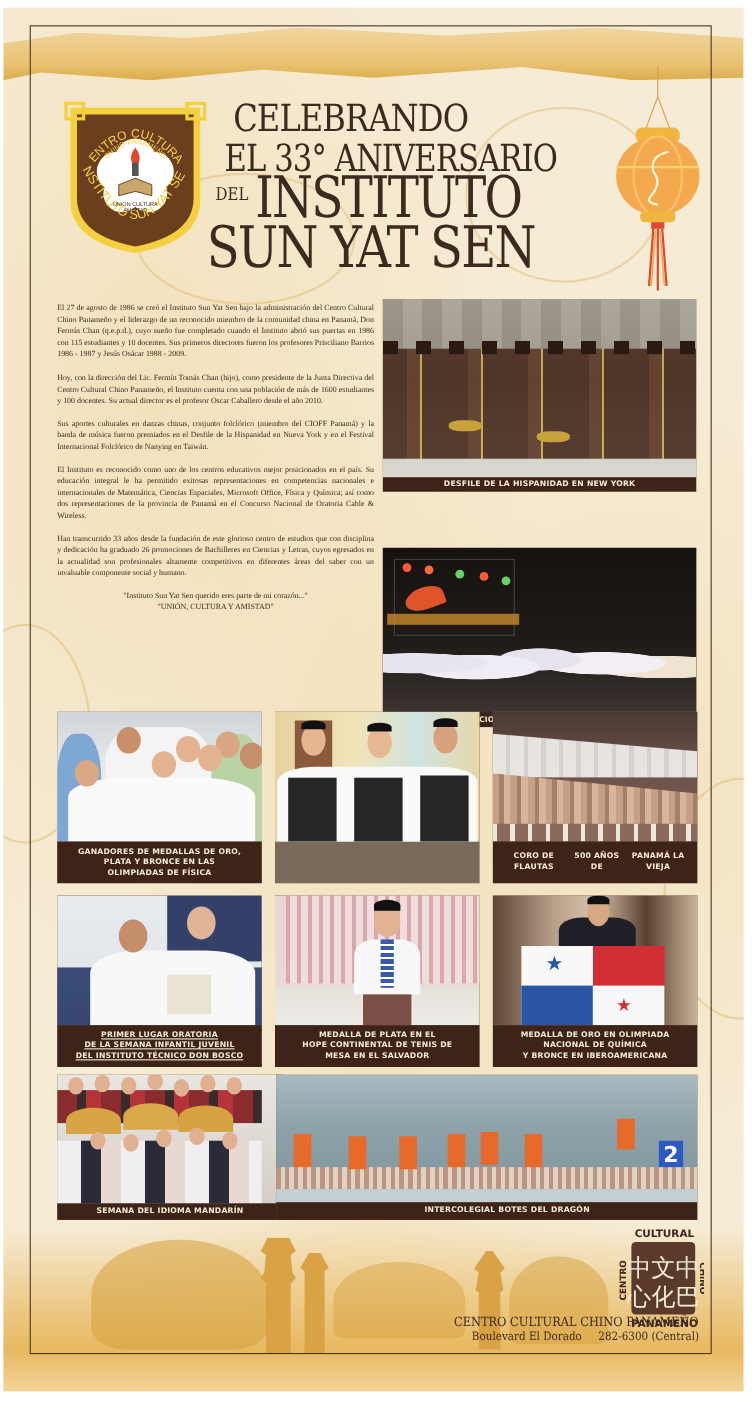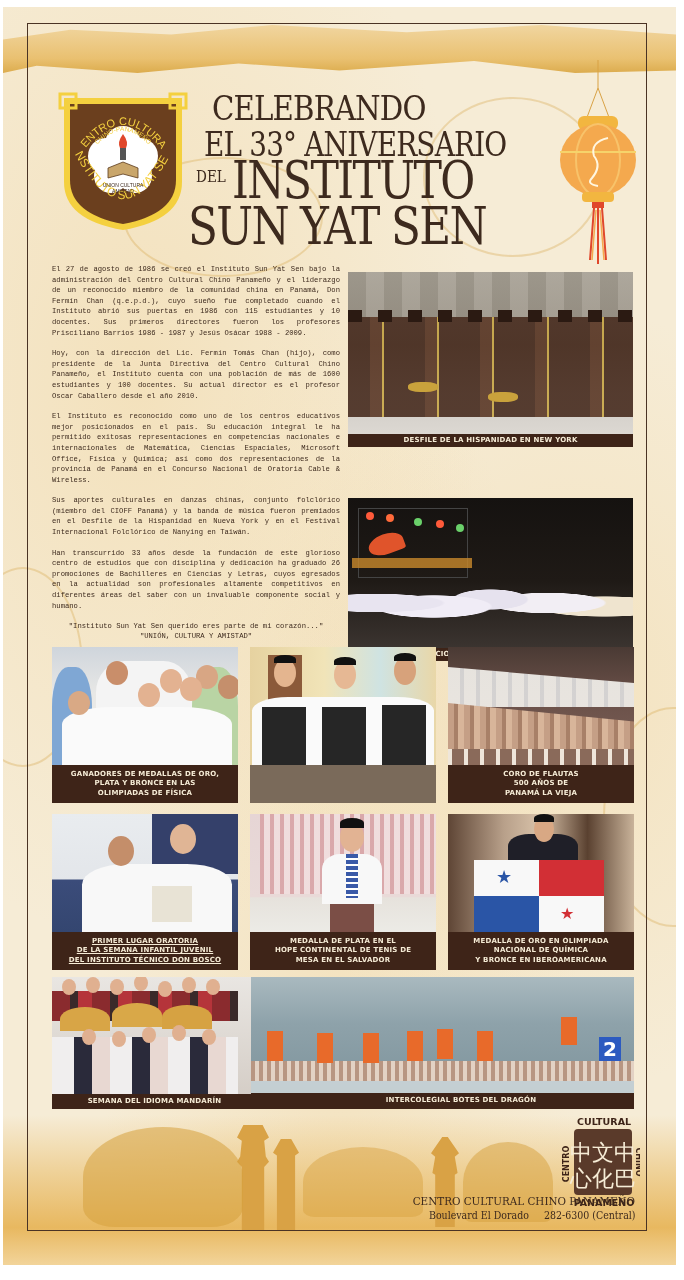--- a/index.html
+++ b/index.html
@@ -40,22 +40,22 @@
     font-family: "DejaVu Serif", serif; }
   .t1 { position: absolute; left: 24px; top: 0; font-size: 34px; letter-spacing: -1px; transform: scaleX(0.86); transform-origin: left; white-space: nowrap; }
   .t2 { position: absolute; left: 16px; top: 36px; font-size: 34px; letter-spacing: -1px; transform: scaleX(0.82); transform-origin: left; white-space: nowrap; }
   .t3a { position: absolute; left: 8px; top: 79px; font-size: 16px; transform: scaleX(0.85); transform-origin: left; }
   .t3 { position: absolute; left: 44px; top: 66px; font-size: 52px; letter-spacing: -2px; transform: scaleX(0.82); transform-origin: left; white-space: nowrap; line-height: 1; }
   .t4 { position: absolute; left: 0px; top: 112px; font-size: 52px; letter-spacing: -2px; transform: scaleX(0.84); transform-origin: left; white-space: nowrap; line-height: 1; }
   .lantern { position: absolute; left: 556px; top: 60px; width: 80px; height: 205px; }
 
   
   .body-text {
-    position: absolute; left: 52px; top: 264px; width: 288px;
-    font-family: Liberation Mono, monospace; font-size: 7.2px; line-height: 10.6px; color: #3d2a1e;
+    position: absolute; left: 52px; top: 275px; width: 288px;
+    font-family: Liberation Serif, serif; font-size: 7.2px; line-height: 10.6px; color: #3d2a1e;
     text-align: justify;
   }
   .body-text p { margin-bottom: 10px; }
   .body-text .quote { text-align: center; margin-bottom: 0; line-height: 10px; }
 
   
   .photo { position: absolute; overflow: hidden; background: #7a6a5a; }
   .photo .img { position: absolute; left: 0; top: 0; right: 0; }
   .caption {
     position: absolute; left: 0; right: 0; bottom: 0; background: #3e2418; color: #f6ecd6;
@@ -139,22 +139,22 @@
   <path d="M52 78 Q34 82 38 96 Q46 106 36 118 Q30 124 42 126" stroke="#fff6e0" stroke-width="2" fill="none"></path>
   <rect x="26" y="132" width="32" height="10" rx="4" fill="#f2b640"></rect>
   <rect x="36" y="142" width="12" height="6" fill="#e0472b"></rect>
   <path d="M38 148 L34 200 M42 148 L42 204 M46 148 L50 200" stroke="#e0472b" stroke-width="2"></path>
   <path d="M40 150 L36 200 M44 150 L48 200" stroke="#f4a94e" stroke-width="1.5"></path>
 </svg>
 
 <div class="body-text">
   <p>El 27 de agosto de 1986 se creó el Instituto Sun Yat Sen bajo la administración del Centro Cultural Chino Panameño y el liderazgo de un reconocido miembro de la comunidad china en Panamá, Don Fermín Chan (q.e.p.d.), cuyo sueño fue completado cuando el Instituto abrió sus puertas en 1986 con 115 estudiantes y 10 docentes. Sus primeros directores fueron los profesores Prisciliano Barrios 1986 - 1987 y Jesús Osácar 1988 - 2009.</p>
   <p>Hoy, con la dirección del Lic. Fermín Tomás Chan (hijo), como presidente de la Junta Directiva del Centro Cultural Chino Panameño, el Instituto cuenta con una población de más de 1600 estudiantes y 100 docentes. Su actual director es el profesor Oscar Caballero desde el año 2010.</p>
+  <p>Sus aportes culturales en danzas chinas, conjunto folclórico (miembro del CIOFF Panamá) y la banda de música fueron premiados en el Desfile de la Hispanidad en Nueva York y en el Festival Internacional Folclórico de Nanying en Taiwán.</p>
   <p>El Instituto es reconocido como uno de los centros educativos mejor posicionados en el país. Su educación integral le ha permitido exitosas representaciones en competencias nacionales e internacionales de Matemática, Ciencias Espaciales, Microsoft Office, Física y Química; así como dos representaciones de la provincia de Panamá en el Concurso Nacional de Oratoria Cable &amp; Wireless.</p>
-  <p>Sus aportes culturales en danzas chinas, conjunto folclórico (miembro del CIOFF Panamá) y la banda de música fueron premiados en el Desfile de la Hispanidad en Nueva York y en el Festival Internacional Folclórico de Nanying en Taiwán.</p>
   <p>Han transcurrido 33 años desde la fundación de este glorioso centro de estudios que con disciplina y dedicación ha graduado 26 promociones de Bachilleres en Ciencias y Letras, cuyos egresados en la actualidad son profesionales altamente competitivos en diferentes áreas del saber con un invaluable componente social y humano.</p>
   <p class="quote">"Instituto Sun Yat Sen querido eres parte de mi corazón..."</p>
   <p class="quote">"UNIÓN, CULTURA Y AMISTAD"</p>
 </div>
 
 <div class="photo" style="left:348px;top:272px;width:285px;height:175px;">
   <div class="img" style="height:162px;background:
     linear-gradient(180deg,#b9b3a8 0%,#a49c90 30%,#8c8478 45%,#cfcbc5 75%,#dcd8d2 100%);">
     <div style="position:absolute;left:0;top:0;width:100%;height:45px;background:repeating-linear-gradient(90deg,#8a8478 0 18px,#a59f94 18px 36px);opacity:0.6;"></div>
     <div style="position:absolute;left:0;top:45px;width:100%;height:100px;background:repeating-linear-gradient(90deg,#4a2f22 0 22px,#5e3c2a 22px 34px,#c9a94a 34px 36px,#4a2f22 36px 55px);opacity:0.92;"></div>
@@ -207,21 +207,21 @@
     <div style="position:absolute;left:24px;top:8px;width:22px;height:8px;border-radius:50% 50% 0 0;background:#111;box-shadow:60px 2px 0 #111,120px -2px 0 #111;"></div>
   </div>
 </div>
 
 <div class="photo" style="left:448px;top:647px;width:186px;height:156px;">
   <div class="img" style="height:118px;background:linear-gradient(180deg,#4a3a34 0%,#6a5048 40%,#7b6058 100%);">
     <div style="position:absolute;left:0;top:20px;width:186px;height:40px;background:repeating-linear-gradient(90deg,#f3f1ec 0 12px,#ddd 12px 16px);opacity:0.92;clip-path:polygon(0 0,100% 40%,100% 100%,0 100%);"></div>
     <div style="position:absolute;left:0;top:56px;width:186px;height:46px;background:repeating-linear-gradient(90deg,#c59f86 0 6px,#a88068 6px 10px,#d8b59a 10px 16px);clip-path:polygon(0 0,100% 40%,100% 100%,0 100%);"></div>
     <div style="position:absolute;left:0;top:102px;width:186px;height:16px;background:repeating-linear-gradient(90deg,#efe6da 0 4px,#8a6a5a 4px 16px);"></div>
   </div>
-  <div class="caption" style="height:38px;flex-direction:column;">
+  <div class="caption" style="height:38px;flex-direction:row;">
     <span>CORO DE FLAUTAS</span>
     <span>500 AÑOS DE</span>
     <span>PANAMÁ LA VIEJA</span>
   </div>
 </div>
 
 <div class="photo" style="left:52px;top:814px;width:186px;height:156px;">
   <div class="img" style="height:118px;background:linear-gradient(180deg,#e9ecef 0%,#e3e6ea 55%,#3b4c7a 56%,#344670 100%);">
     <div style="position:absolute;left:100px;top:0;width:86px;height:60px;background:#34406a;"></div>
     <div style="position:absolute;left:30px;top:50px;width:150px;height:68px;background:#f8f8f8;border-radius:30% 30% 0 0;"></div>

